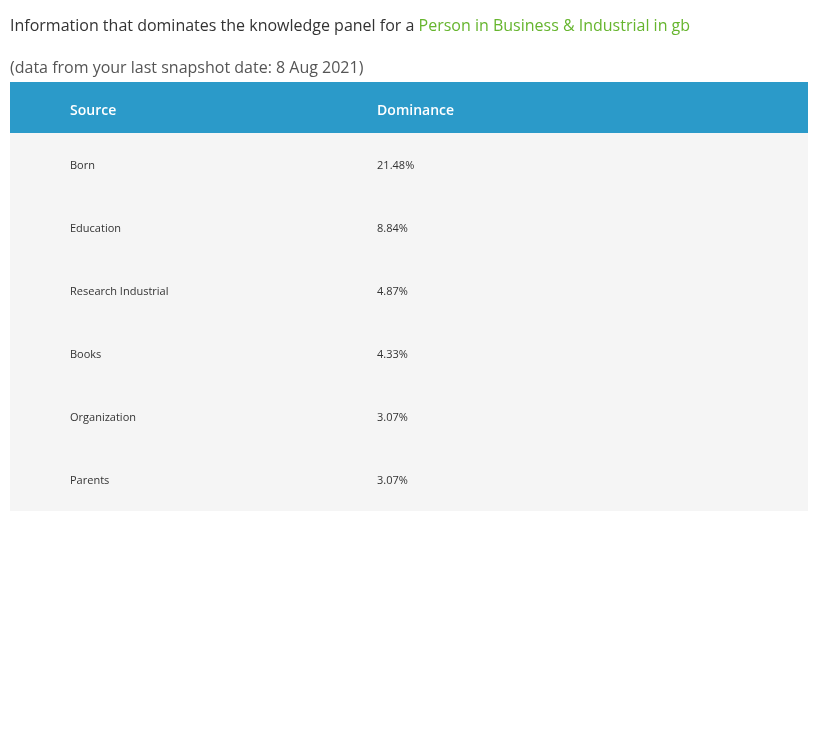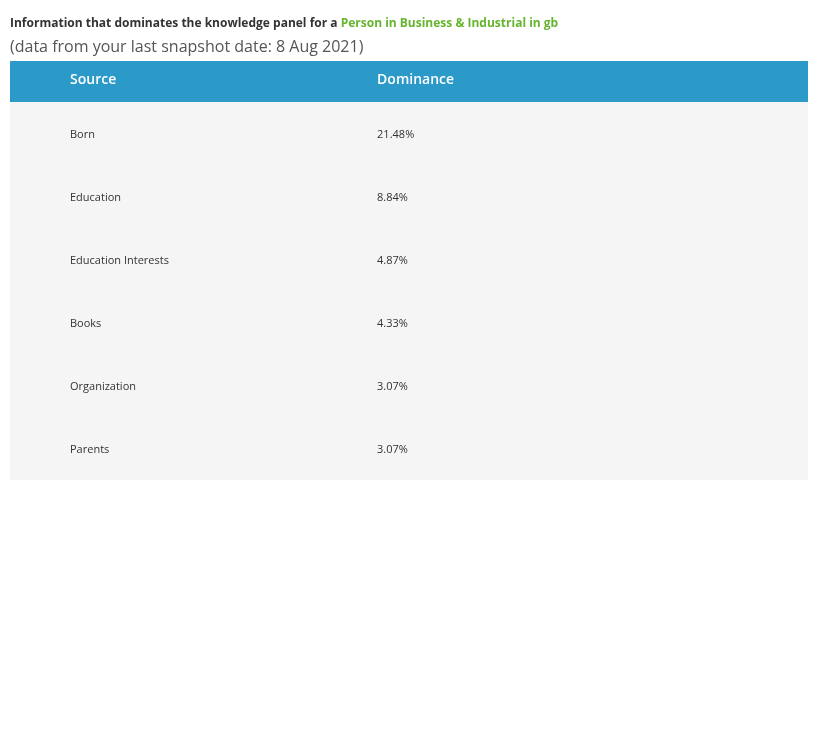--- a/index.html
+++ b/index.html
@@ -4,24 +4,24 @@
 <style>
   * { box-sizing: border-box; margin: 0; padding: 0; }
   body {
     font-family: "Segoe UI", "Open Sans", Arial, sans-serif;
     background: #ffffff;
     color: #333333;
     width: 818px;
     padding: 14px 10px 0 10px;
   }
   .title-line {
-    font-size: 12px;
-    font-weight: 700;
+    font-size: 16px;
+    font-weight: 400;
     color: #333333;
-    margin-bottom: 4px;
+    margin-bottom: 20px;
   }
   .title-link {
     color: #66b52e;
     text-decoration: none;
   }
   .subtitle {
     font-size: 16px;
     color: #555555;
     margin-bottom: 4px;
   }
@@ -34,21 +34,21 @@
     border-collapse: collapse;
   }
   .hdr-row {
     background: #2b9ac9;
   }
   .hdr-cell {
     color: #ffffff;
     font-size: 14px;
     font-weight: 600;
     text-align: left;
-    padding: 8px 0 14px 0;
+    padding: 18px 0 14px 0;
   }
   .hdr-cell.col1 { padding-left: 60px; width: 46%; }
   .hdr-cell.col2 { }
   .data-row { }
   .data-cell {
     font-size: 11px;
     color: #333333;
     padding: 24px 0 24px 0;
     vertical-align: middle;
   }
@@ -75,21 +75,21 @@
     <tbody>
         <tr class="data-row">
           <td class="data-cell col1">Born</td>
           <td class="data-cell col2">21.48%</td>
         </tr>
         <tr class="data-row">
           <td class="data-cell col1">Education</td>
           <td class="data-cell col2">8.84%</td>
         </tr>
         <tr class="data-row">
-          <td class="data-cell col1">Education Interests</td>
+          <td class="data-cell col1">Research Industrial</td>
           <td class="data-cell col2">4.87%</td>
         </tr>
         <tr class="data-row">
           <td class="data-cell col1">Books</td>
           <td class="data-cell col2">4.33%</td>
         </tr>
         <tr class="data-row">
           <td class="data-cell col1">Organization</td>
           <td class="data-cell col2">3.07%</td>
         </tr>

